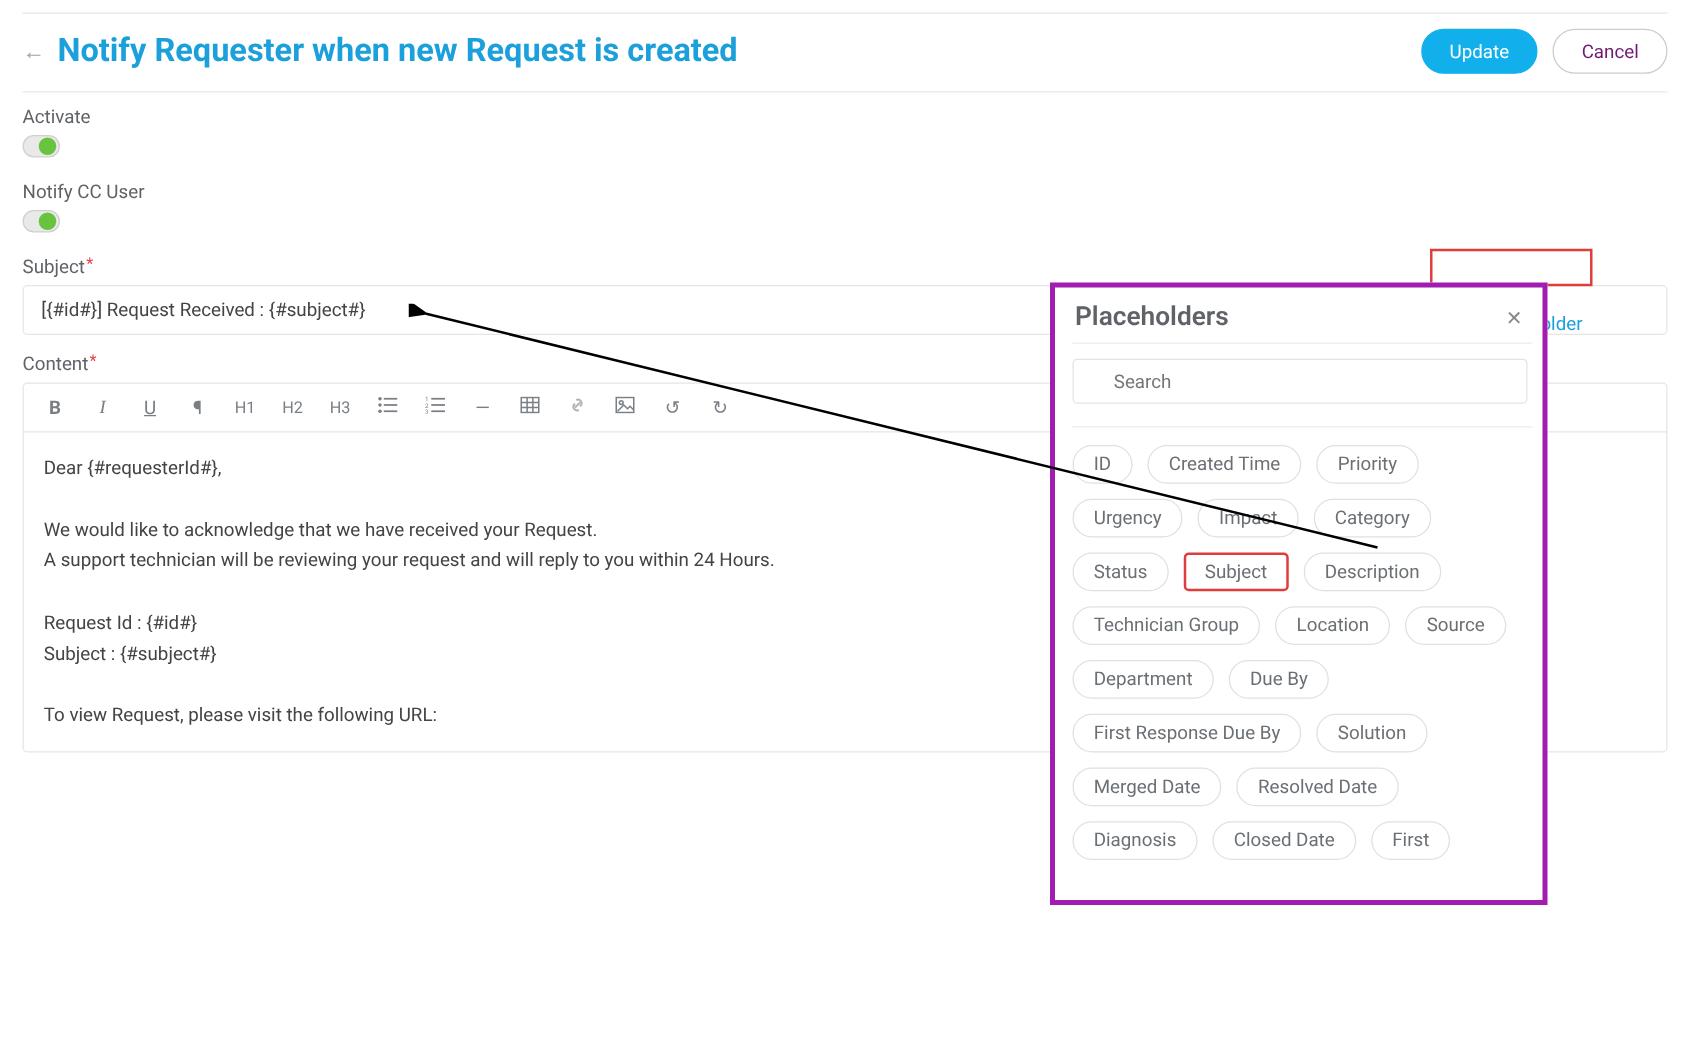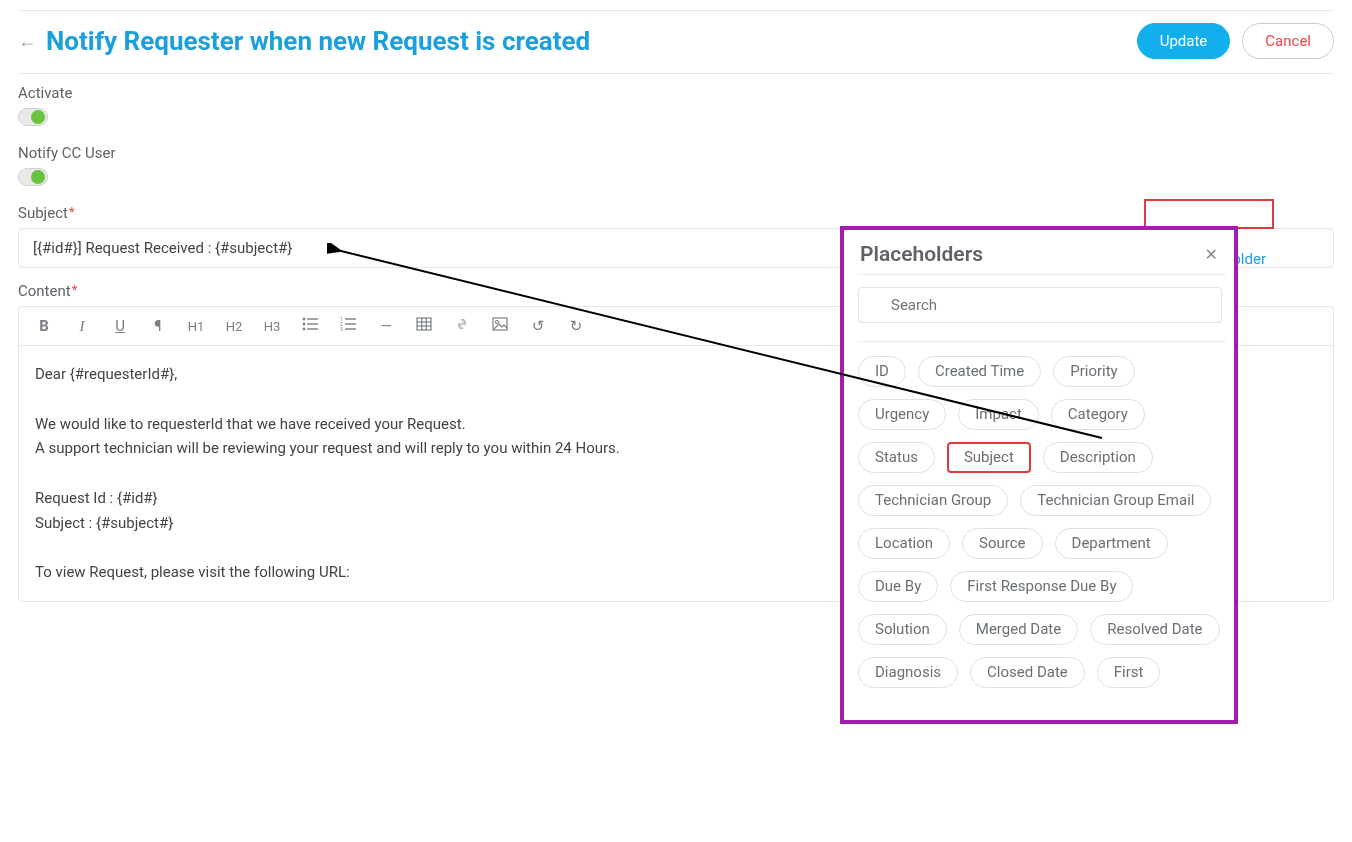--- a/index.html
+++ b/index.html
@@ -46,21 +46,21 @@
       display: flex;
       gap: 12px;
     }
     .btn {
       border-radius: 20px;
       padding: 8px 22px;
       font-size: 15px;
       cursor: pointer;
       border: 1px solid #ccc;
       background: #fff;
-      color: #ef4444;
+      color: #701a75;
     }
     .btn-primary {
       background: #11b0ed;
       color: #fff;
       border-color: #11b0ed;
     }
     .field-block {
       margin-bottom: 14px;
     }
     .field-label {
@@ -332,21 +332,21 @@
               <path d="M2 12 L7 7 L10 10 L12 8 L15 11"></path>
             </g>
           </svg>
       </span>
       <span class="toolbar-icon">↺</span>
       <span class="toolbar-icon">↻</span>
     </div>
     <div class="editor-content">
       <div>Dear  {#requesterId#},</div>
       <br>
-      <div>We would like to requesterId that we have received your Request.</div>
+      <div>We would like to acknowledge that we have received your Request.</div>
       <div>A support technician will be reviewing your request and will reply to you within 24 Hours.</div>
       <br>
       <div>Request Id : {#id#}</div>
       <div>Subject  : {#subject#}</div>
       <br>
       <div>To view Request, please visit the following URL:</div>
     </div>
   </div>
 </div>
 
@@ -375,21 +375,20 @@
     <span class="chip">ID</span>
     <span class="chip">Created Time</span>
     <span class="chip">Priority</span>
     <span class="chip">Urgency</span>
     <span class="chip">Impact</span>
     <span class="chip">Category</span>
     <span class="chip">Status</span>
     <span class="chip highlighted">Subject</span>
     <span class="chip">Description</span>
     <span class="chip">Technician Group</span>
-    <span class="chip">Technician Group Email</span>
     <span class="chip">Location</span>
     <span class="chip">Source</span>
     <span class="chip">Department</span>
     <span class="chip">Due By</span>
     <span class="chip">First Response Due By</span>
     <span class="chip">Solution</span>
     <span class="chip">Merged Date</span>
     <span class="chip">Resolved Date</span>
     <span class="chip">Diagnosis</span>
     <span class="chip">Closed Date</span>

